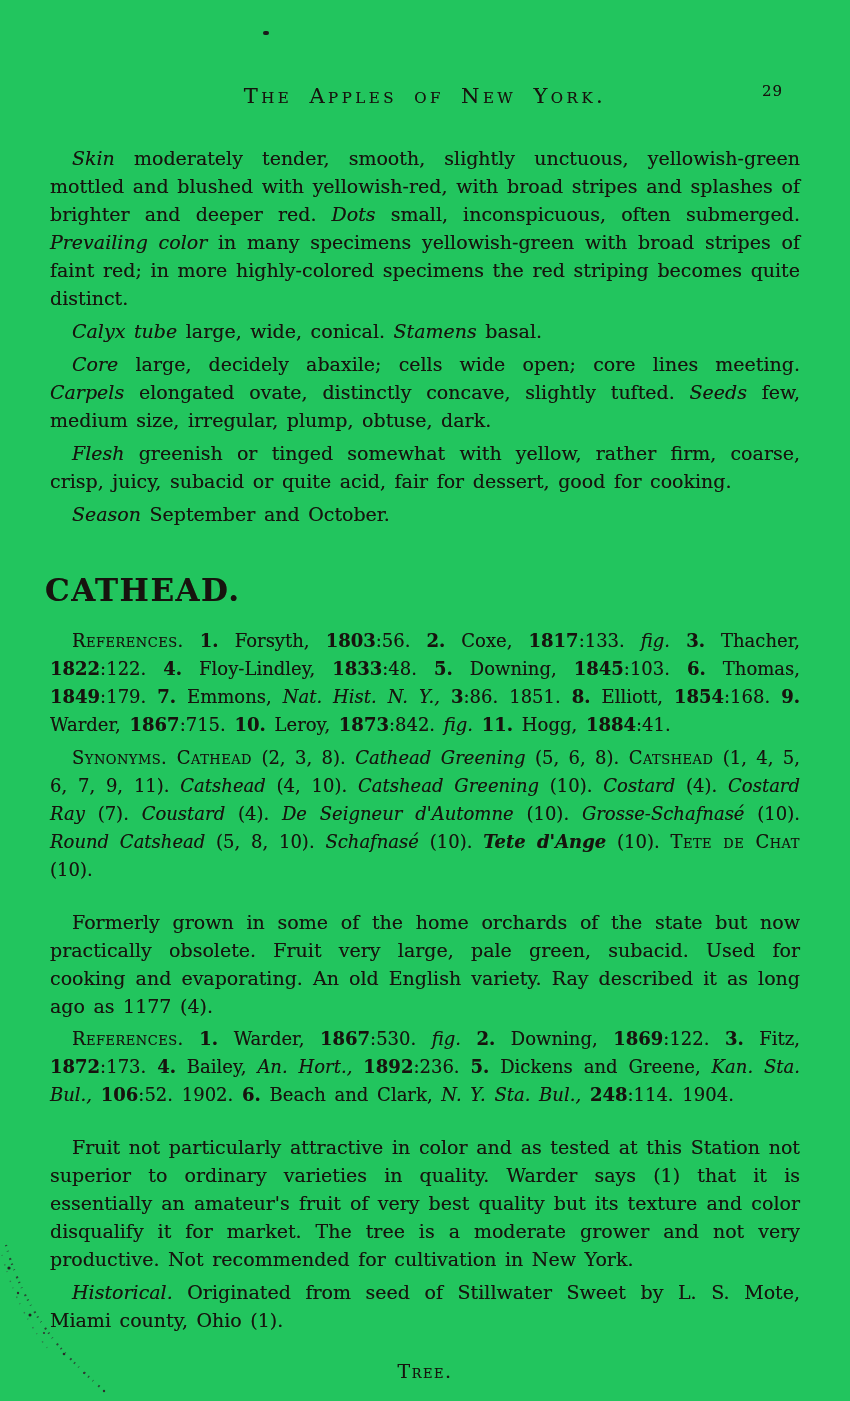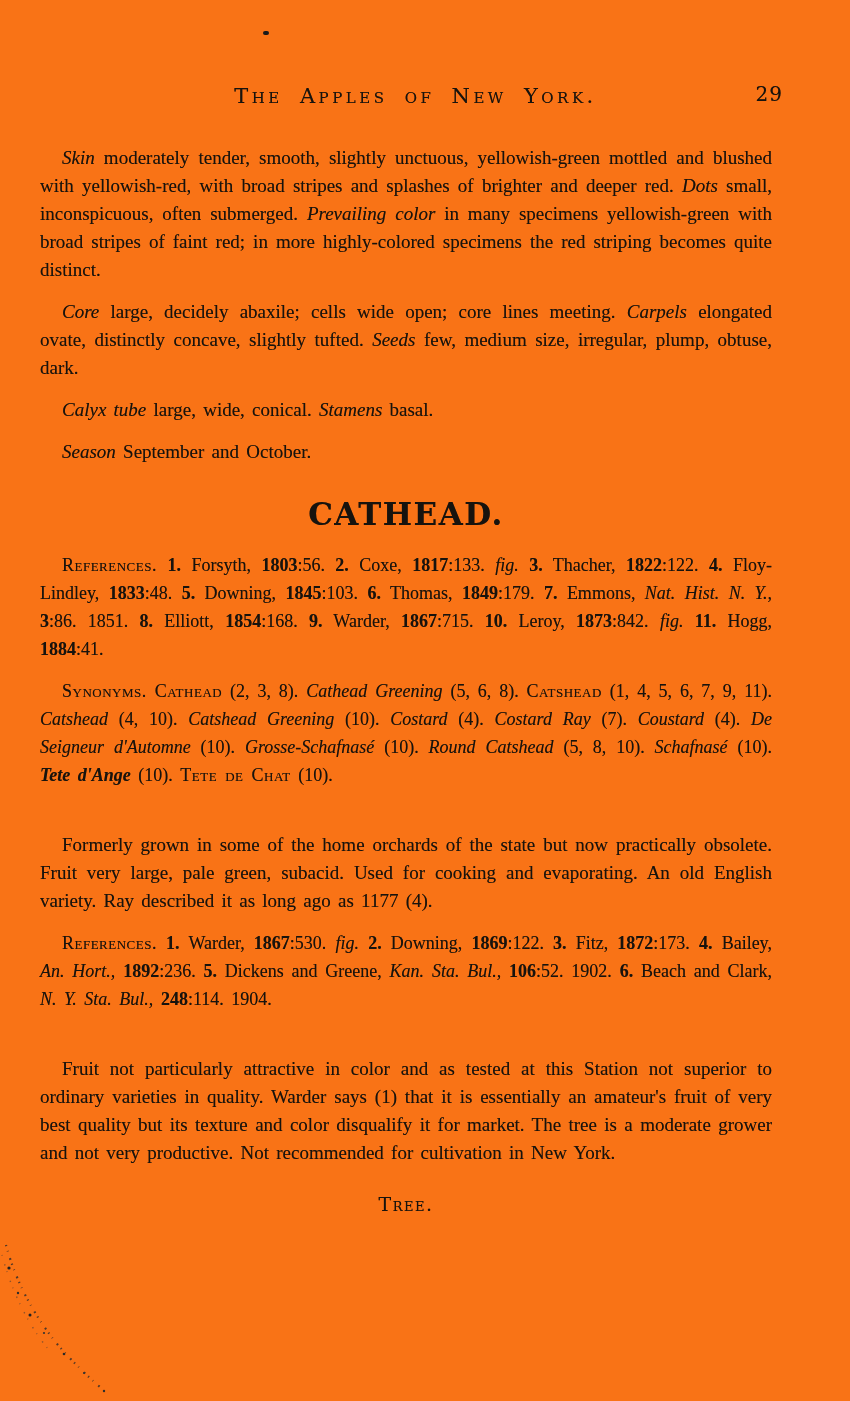--- a/index.html
+++ b/index.html
@@ -1,67 +1,65 @@
 <!DOCTYPE html>
 <html><head>
 <meta charset="utf-8">
 <style>
   html,body{margin:0;padding:0;background:#e8e8e8;}
   .page{
     position:relative;
     width:850px;height:1401px;
     margin:0 auto;
-    background:#f97316;
+    background:#22c55e;
     color:#17130e;
     font-family:"DejaVu Serif","Liberation Serif",serif;
     box-sizing:border-box;
-    padding:84px 45px 0 26px;
+    padding:84px 45px 0 45px;
     overflow:hidden;
     text-shadow:0 0 .5px rgba(20,15,5,.45);
   }
   .running-head{
     position:relative;
     height:30px;
     margin-bottom:30px;
   }
   .running-head .title{
     text-align:center;
     font-variant:small-caps;
     font-size:21px;
     letter-spacing:3.5px;
     word-spacing:7px;
   }
   .running-head .folio{
     position:absolute;
     right:22px;top:-2px;
-    font-size:20px;
+    font-size:15px;
     letter-spacing:1px;
   }
   .content{width:760px;}
   p.para{
-    margin:14px;
+    margin:5px;
     text-align:justify;
     text-indent:22px;
     font-size:19px;
     line-height:28px;
     word-spacing:2.5px;
-    font-family:Liberation Serif, serif;
   }
   p.para.refs{
     font-size:18px;
     line-height:28px;
     word-spacing:3px;
   }
   .run-i{font-style:italic;}
   .run-b{font-weight:bold;}
   .run-bi{font-weight:bold;font-style:italic;}
   .run-sc{font-variant:small-caps;letter-spacing:.5px;}
   h2.variety-heading{
-    margin:31px 0 20px 0;
-    text-align:center;
+    margin:45px 0 20px 0;
     font-size:31px;
     font-weight:600;
     letter-spacing:1.5px;
     line-height:34px;
   }
   h3.subheading{
     margin:26px 0 13px 0;
     text-align:center;
     font-variant:small-caps;
     font-weight:normal;
@@ -87,31 +85,33 @@
 
   <div class="speck-top"></div>
 
   <div class="running-head">
     <div class="title">The Apples of New York.</div>
     <div class="folio">29</div>
   </div>
 
   <div class="content">
       <p class="para body"><span class="run-i">Skin</span><span> moderately tender, smooth, slightly unctuous, yellowish-green mottled and blushed with yellowish-red, with broad stripes and splashes of brighter and deeper red.  </span><span class="run-i">Dots</span><span> small, inconspicuous, often submerged.  </span><span class="run-i">Prevailing color</span><span> in many specimens yellowish-green with broad stripes of faint red; in more highly-colored specimens the red striping becomes quite distinct.</span></p>
+      <p class="para body"><span class="run-i">Calyx tube</span><span> large, wide, conical.  </span><span class="run-i">Stamens</span><span> basal.</span></p>
       <p class="para body"><span class="run-i">Core</span><span> large, decidely abaxile; cells wide open; core lines meeting.  </span><span class="run-i">Carpels</span><span> elongated ovate, distinctly concave, slightly tufted.  </span><span class="run-i">Seeds</span><span> few, medium size, irregular, plump, obtuse, dark.</span></p>
-      <p class="para body"><span class="run-i">Calyx tube</span><span> large, wide, conical.  </span><span class="run-i">Stamens</span><span> basal.</span></p>
+      <p class="para body"><span class="run-i">Flesh</span><span> greenish or tinged somewhat with yellow, rather firm, coarse, crisp, juicy, subacid or quite acid, fair for dessert, good for cooking.</span></p>
       <p class="para body"><span class="run-i">Season</span><span> September and October.</span></p>
       <h2 class="variety-heading">CATHEAD.</h2>
       <p class="para refs"><span class="run-sc">References.</span><span>  </span><span class="run-b">1.</span><span> Forsyth, </span><span class="run-b">1803</span><span>:56.  </span><span class="run-b">2.</span><span> Coxe, </span><span class="run-b">1817</span><span>:133. </span><span class="run-i">fig.</span><span>  </span><span class="run-b">3.</span><span> Thacher, </span><span class="run-b">1822</span><span>:122.  </span><span class="run-b">4.</span><span> Floy-Lindley, </span><span class="run-b">1833</span><span>:48.  </span><span class="run-b">5.</span><span> Downing, </span><span class="run-b">1845</span><span>:103.  </span><span class="run-b">6.</span><span> Thomas, </span><span class="run-b">1849</span><span>:179.  </span><span class="run-b">7.</span><span> Emmons, </span><span class="run-i">Nat. Hist. N. Y.,</span><span> </span><span class="run-b">3</span><span>:86. 1851.  </span><span class="run-b">8.</span><span> Elliott, </span><span class="run-b">1854</span><span>:168.  </span><span class="run-b">9.</span><span> Warder, </span><span class="run-b">1867</span><span>:715.  </span><span class="run-b">10.</span><span> Leroy, </span><span class="run-b">1873</span><span>:842. </span><span class="run-i">fig.</span><span>  </span><span class="run-b">11.</span><span> Hogg, </span><span class="run-b">1884</span><span>:41.</span></p>
       <p class="para refs"><span class="run-sc">Synonyms.</span><span>  </span><span class="run-sc">Cathead</span><span> (2, 3, 8).  </span><span class="run-i">Cathead Greening</span><span> (5, 6, 8).  </span><span class="run-sc">Catshead</span><span> (1, 4, 5, 6, 7, 9, 11).  </span><span class="run-i">Catshead</span><span> (4, 10).  </span><span class="run-i">Catshead Greening</span><span> (10).  </span><span class="run-i">Costard</span><span> (4).  </span><span class="run-i">Costard Ray</span><span> (7).  </span><span class="run-i">Coustard</span><span> (4).  </span><span class="run-i">De Seigneur d'Automne</span><span> (10).  </span><span class="run-i">Grosse-Schafnasé</span><span> (10).  </span><span class="run-i">Round Catshead</span><span> (5, 8, 10).  </span><span class="run-i">Schafnasé</span><span> (10).  </span><span class="run-bi">Tete d'Ange</span><span> (10).  </span><span class="run-sc">Tete de Chat</span><span> (10).</span></p>
       <div class="spacer-before-formerly"></div>
       <p class="para body"><span>Formerly grown in some of the home orchards of the state but now practically obsolete.  Fruit very large, pale green, subacid.  Used for cooking and evaporating.  An old English variety.  Ray described it as long ago as 1177 (4).</span></p>
       <p class="para refs"><span class="run-sc">References.</span><span>  </span><span class="run-b">1.</span><span> Warder, </span><span class="run-b">1867</span><span>:530. </span><span class="run-i">fig.</span><span>  </span><span class="run-b">2.</span><span> Downing, </span><span class="run-b">1869</span><span>:122.  </span><span class="run-b">3.</span><span> Fitz, </span><span class="run-b">1872</span><span>:173.  </span><span class="run-b">4.</span><span> Bailey, </span><span class="run-i">An. Hort.,</span><span> </span><span class="run-b">1892</span><span>:236.  </span><span class="run-b">5.</span><span> Dickens and Greene, </span><span class="run-i">Kan. Sta. Bul.,</span><span> </span><span class="run-b">106</span><span>:52.  1902.  </span><span class="run-b">6.</span><span> Beach and Clark, </span><span class="run-i">N. Y. Sta. Bul.,</span><span> </span><span class="run-b">248</span><span>:114.  1904.</span></p>
       <div class="spacer-before-formerly"></div>
       <p class="para body"><span>Fruit not particularly attractive in color and as tested at this Station not superior to ordinary varieties in quality.  Warder says (1) that it is essentially an amateur's fruit of very best quality but its texture and color disqualify it for market.  The tree is a moderate grower and not very productive.  Not recommended for cultivation in New York.</span></p>
+      <p class="para body"><span class="run-i">Historical.</span><span>  Originated from seed of Stillwater Sweet by L. S. Mote, Miami county, Ohio (1).</span></p>
       <h3 class="subheading">Tree.</h3>
     </div>
 
   <svg class="scratch" viewBox="0 0 140 160" xmlns="http://www.w3.org/2000/svg">
     <path d="M6 4 C 14 34, 30 70, 58 104 C 72 120, 86 134, 100 146" fill="none" stroke="#2a2a2a" stroke-width="2.2" stroke-dasharray="1.2 5 0.6 7 1.8 4" opacity="0.8"></path>
     <path d="M2 14 C 10 44, 24 78, 48 108" fill="none" stroke="#3a3a3a" stroke-width="1.4" stroke-dasharray="0.8 9 1.4 6" opacity="0.55"></path>
     <circle cx="9" cy="27" r="1.6" fill="#222"></circle>
     <circle cx="18" cy="52" r="1.2" fill="#2d2d2d"></circle>
     <circle cx="30" cy="74" r="1.5" fill="#222"></circle>
     <circle cx="44" cy="92" r="1.1" fill="#333"></circle>

